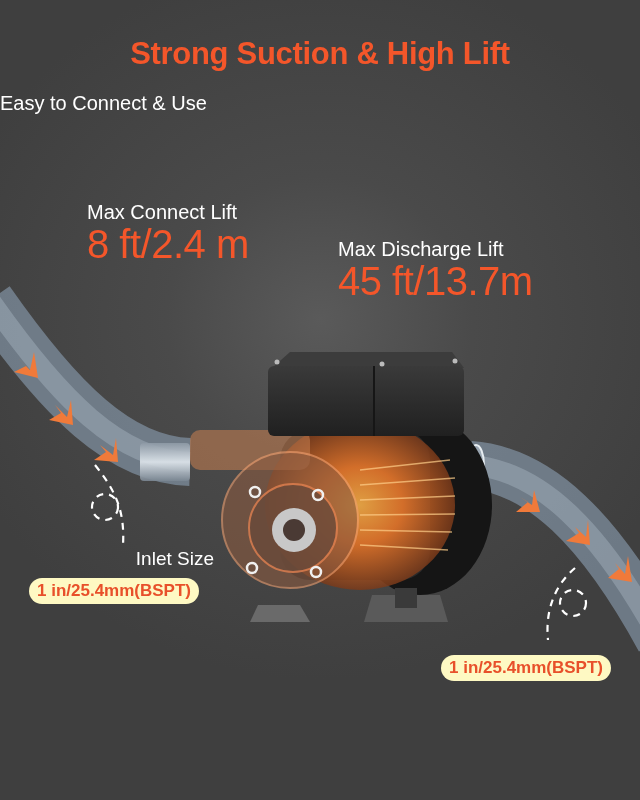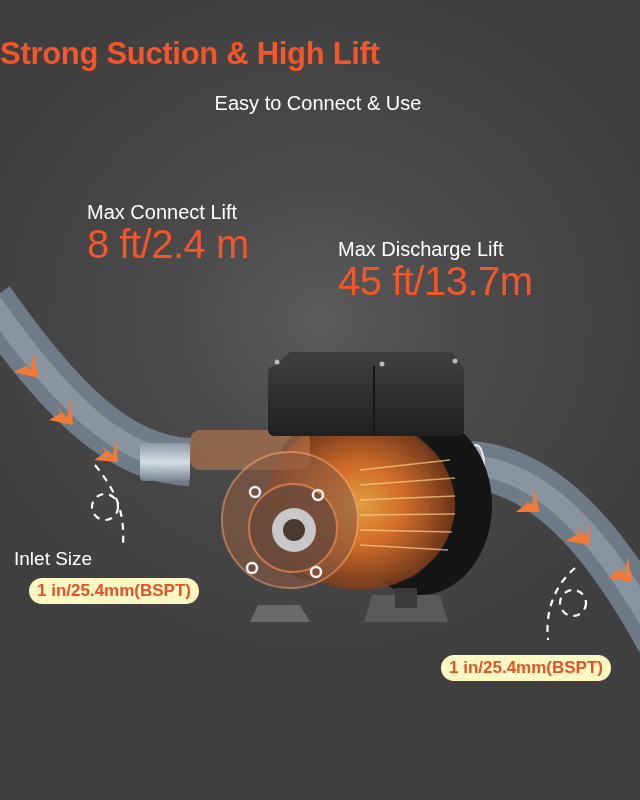--- a/index.html
+++ b/index.html
@@ -4,30 +4,30 @@
   <style>
     html, body { margin: 0; padding: 0; }
     body {
       width: 640px; height: 800px; overflow: hidden; position: relative;
       background: radial-gradient(ellipse 60% 45% at 50% 40%, #5a5a5a 0%, #4a4a4a 40%, #3f3f3f 100%);
       font-family: "Liberation Sans", "DejaVu Sans", sans-serif;
       color: #ffffff;
     }
     .abs { position: absolute; }
     .title {
-      top: 36px; left: 0; width: 640px; 
+      top: 36px; left: 0; width: 640px; text-align: center;
       font-size: 31px; font-weight: bold; color: #f4562a; letter-spacing: -0.3px;
     }
     .subtitle {
-      top: 92px; left: 0; width: 636px; text-align: center;
+      top: 92px; left: 0; width: 636px; text-align: left;
       font-size: 20px; color: #ffffff;
     }
     .spec-label { font-size: 20px; color: #ffffff; }
     .spec-value { font-size: 40px; font-weight: normal; color: #f4562a; letter-spacing: -0.5px; }
-    .size-label { font-size: 19px; color: #ffffff; text-align: left; }
+    .size-label { font-size: 19px; color: #ffffff; text-align: right; }
     .pill {
       background: #fef9c3; color: #e8502a; font-weight: bold; font-size: 17px;
       border-radius: 14px; padding: 3px 8px; white-space: nowrap;
     }
     svg.scene { position: absolute; left: 0; top: 0; }
   </style>
 </head>
 <body>
 
 <svg class="scene" width="640" height="800" viewBox="0 0 640 800">

